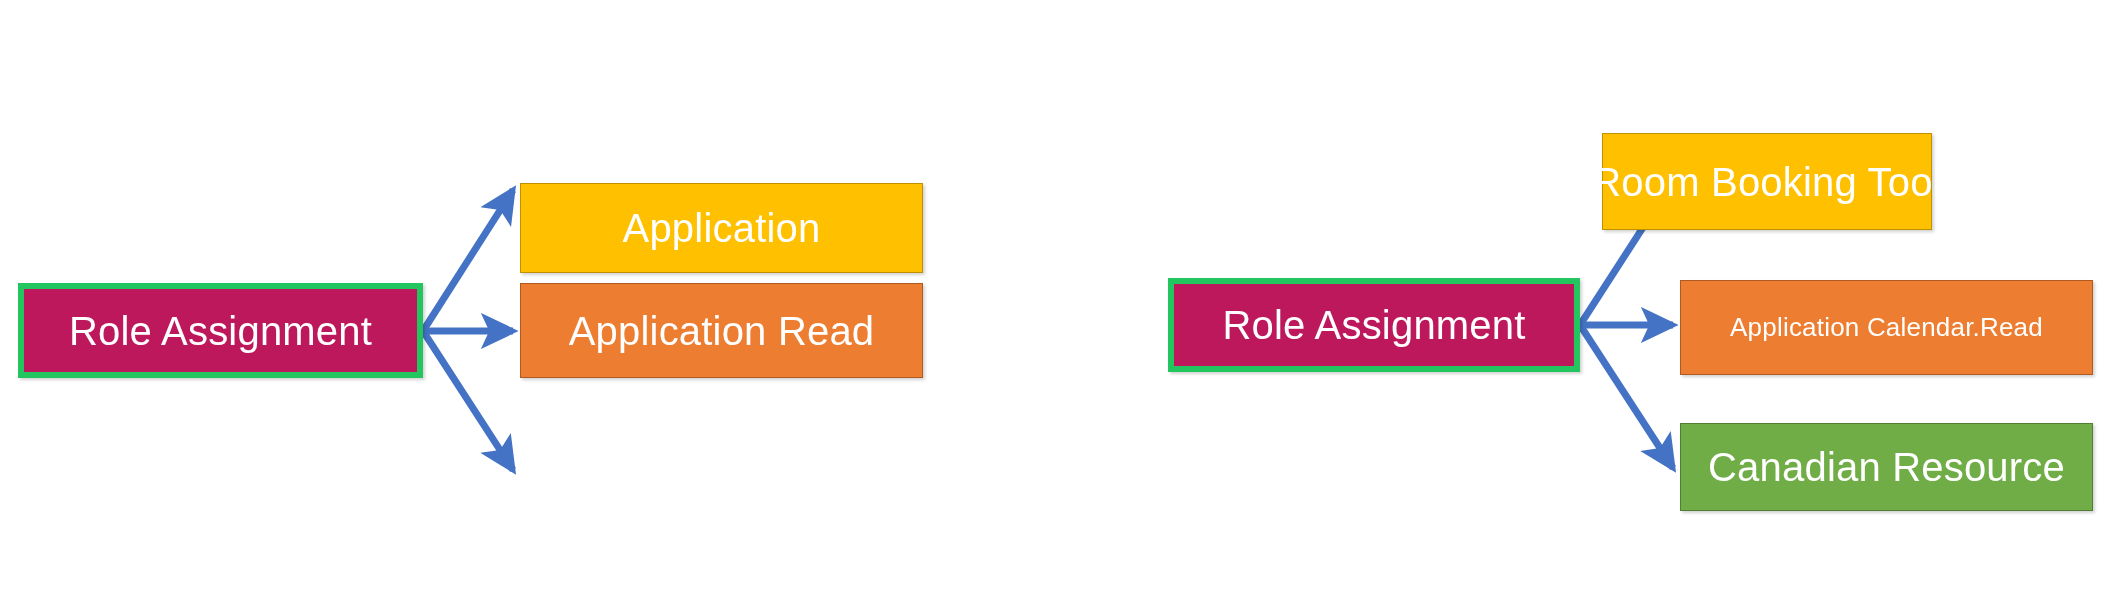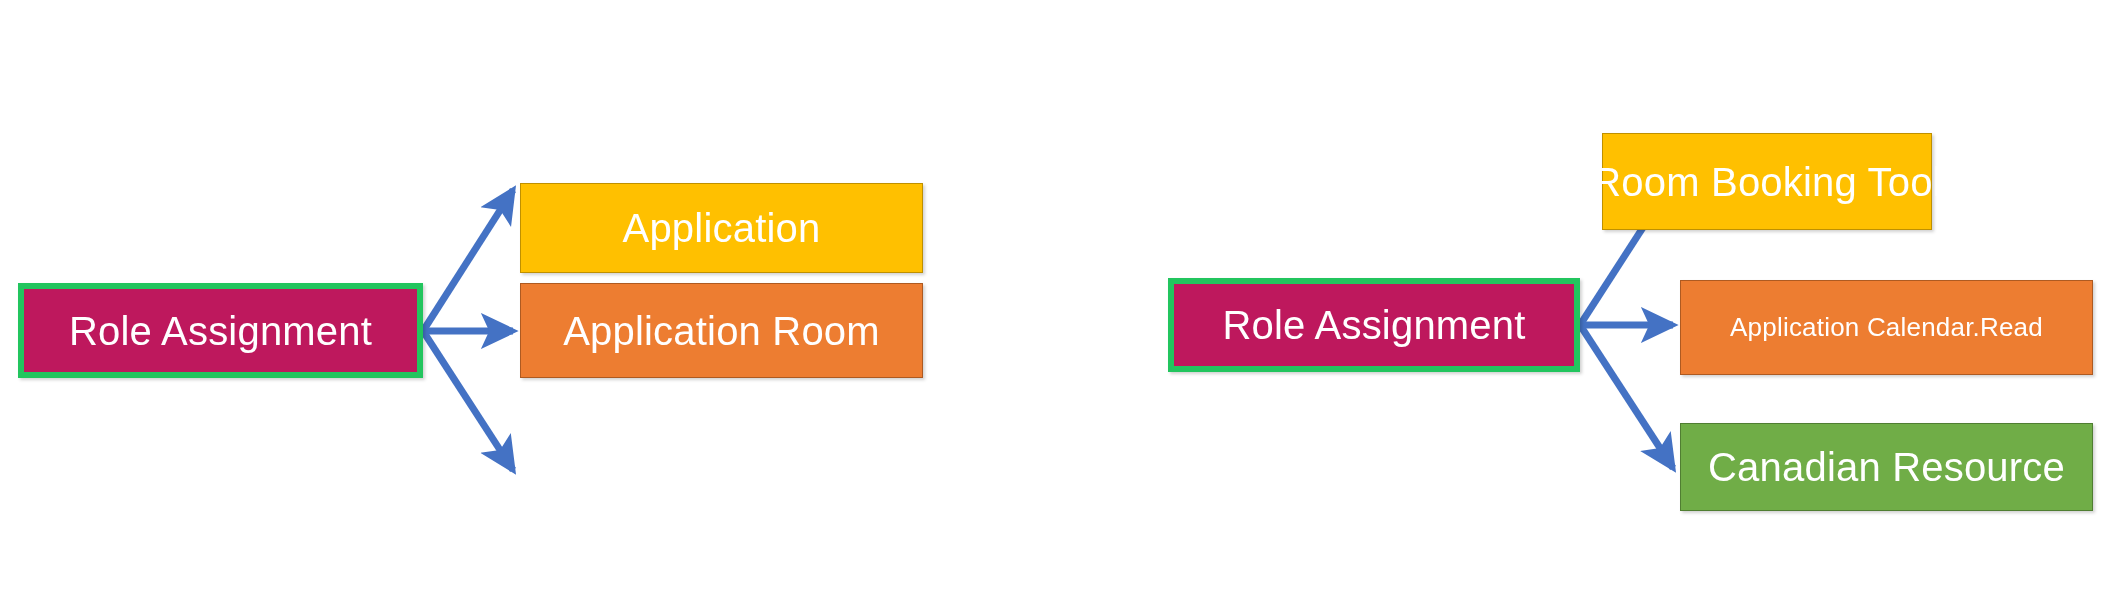--- a/index.html
+++ b/index.html
@@ -87,21 +87,21 @@
 
   <div class="node blue fs-big" id="left-role-assignment">
     <span>Role Assignment</span>
   </div>
 
   <div class="node yellow fs-big" id="left-application">
     <span>Application</span>
   </div>
 
   <div class="node orange fs-big" id="left-application-role">
-    <span>Application Room</span>
+    <span>Application Read</span>
   </div>
 
 
   <div class="node blue fs-big" id="right-role-assignment">
     <span>Role Assignment</span>
   </div>
 
   <div class="node yellow fs-big" id="right-room-booking-tool">
     <span>Room Booking Tool</span>
   </div>

